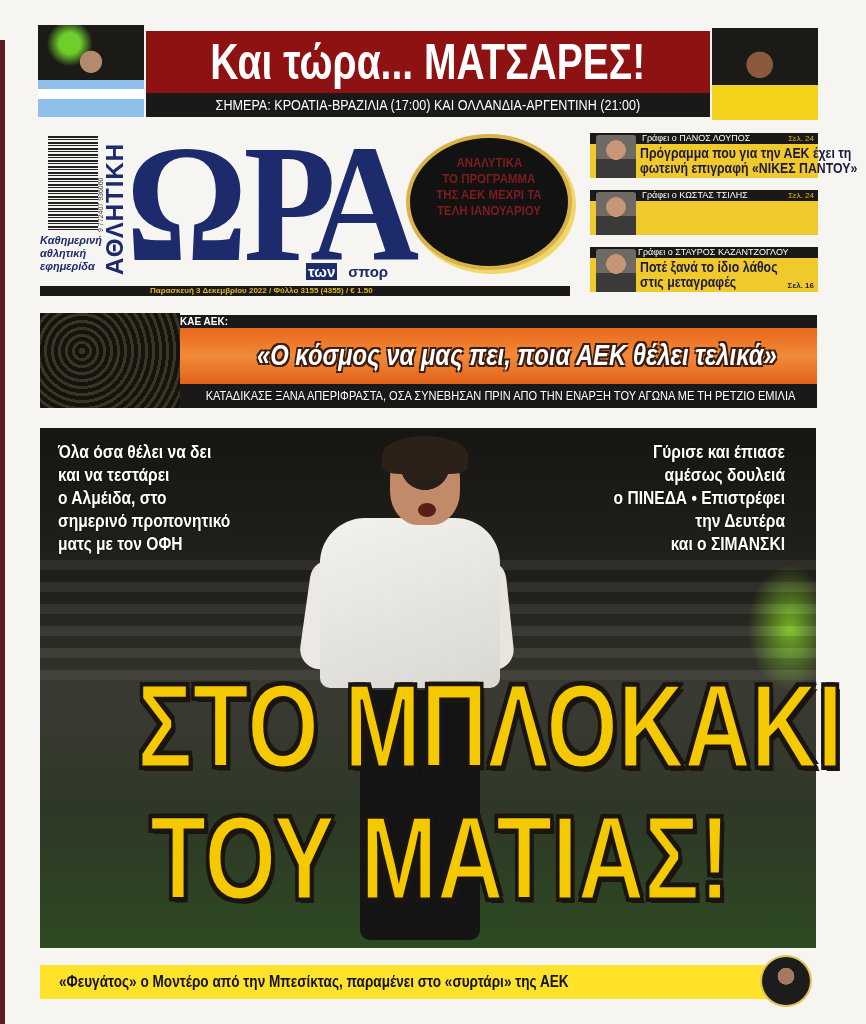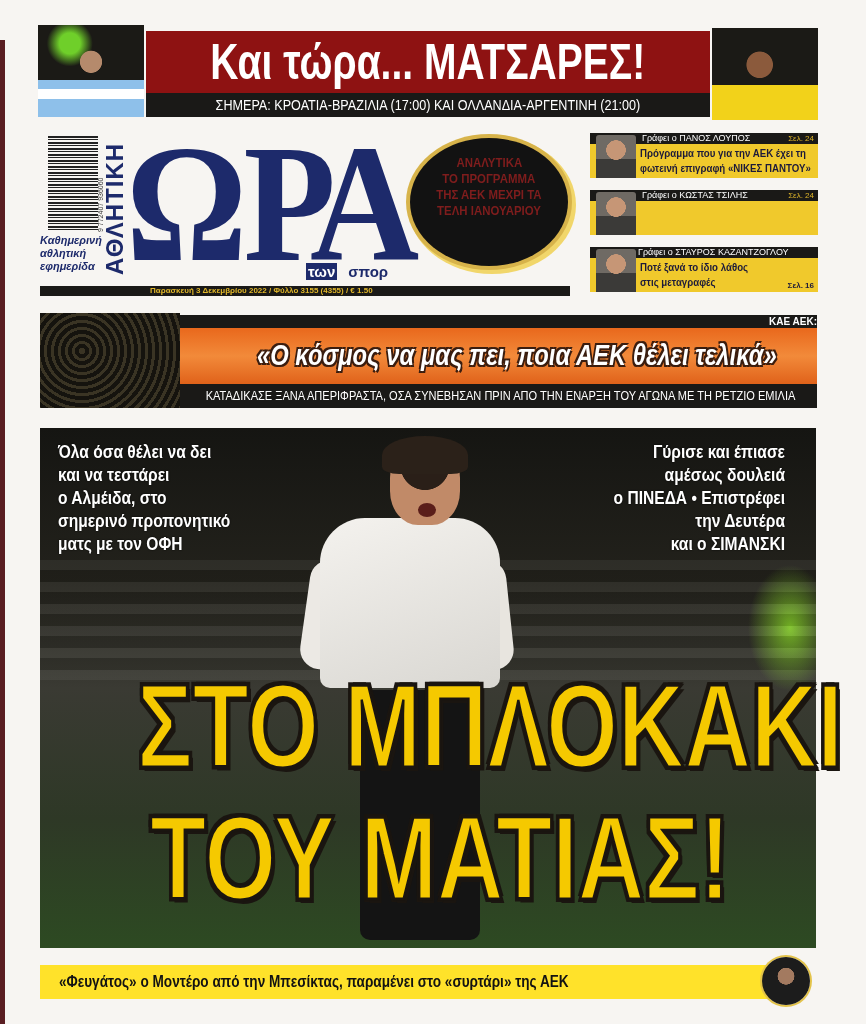--- a/index.html
+++ b/index.html
@@ -59,33 +59,33 @@
       font-weight: bold; font-size: 13px; line-height: 16px; }
     .promo-text span { display: inline-block; transform: scaleX(0.88); }
 
     
     .article { position: absolute; left: 590px; width: 228px; }
     .article .byline-bar { position: absolute; left: 0; top: 0; width: 228px; height: 11px; background: #1a1917;
       color: #fff; font-size: 9px; line-height: 11px; }
     .article .byline { position: absolute; left: 52px; top: 0; white-space: nowrap; }
     .article .page-ref { position: absolute; right: 4px; top: 0; color: #e0b62a; font-size: 8px; white-space: nowrap; }
     .article .body { position: absolute; left: 0; top: 11px; width: 228px; height: 34px; background: #f0c92c; }
-    .article .headline { position: absolute; left: 50px; top: 13px; width: 176px; font-size: 11px; line-height: 15px;
+    .article .headline { position: absolute; left: 50px; top: 13px; width: 176px; font-size: 14px; line-height: 15px;
       font-weight: bold; color: #1c1a3a; }
     .article .headline span { display: inline-block; transform: scaleX(0.88); transform-origin: left; white-space: nowrap; }
     .article .avatar { position: absolute; left: 6px; top: 2px; width: 40px; height: 43px; background: #6f6a64;
       border-radius: 3px 3px 0 0;
       background: radial-gradient(circle at 50% 35%, #c69676 0 28%, transparent 29%), linear-gradient(180deg, #6f6a64 0 55%, #3b3a38 55%); }
     .article .page-ref-bottom { position: absolute; right: 4px; top: 34px; color: #1c1a3a; font-size: 8px; font-weight: bold; }
 
     
     .fans-photo { left: 40px; top: 313px; width: 140px; height: 95px;
       background: repeating-radial-gradient(circle at 30% 40%, #3a3424 0 3px, #15130e 3px 7px), #15130e; }
     .aek-topbar { left: 180px; top: 315px; width: 637px; height: 13px; background: #1a1917; }
-    .aek-label { left: 180px; top: 315px; width: 637px; text-align: right; color: #fff; font-size: 10px;
+    .aek-label { left: 180px; top: 315px; width: 637px; text-align: left; color: #fff; font-size: 10px;
       line-height: 13px; font-weight: bold; }
     .aek-orange { left: 180px; top: 328px; width: 637px; height: 56px;
       background: linear-gradient(180deg, #e9681c 0%, #f28a3a 50%, #e0621a 100%); }
     .aek-quote { left: 180px; top: 330px; width: 637px; text-align: center; color: #fff;
       font-weight: bold; font-style: italic; font-size: 29px; line-height: 50px; white-space: nowrap;
       text-shadow: -2px -2px 0 #3a1d0f, 2px -2px 0 #3a1d0f, -2px 2px 0 #3a1d0f, 2px 2px 0 #3a1d0f; padding-left: 18px; }
     .aek-quote span { display: inline-block; transform: scaleX(0.82); }
     .aek-sub-bar { left: 180px; top: 384px; width: 637px; height: 24px; background: #1a1917; }
     .aek-sub { left: 180px; top: 384px; width: 637px; text-align: center; color: #fff; font-size: 12px;
       line-height: 24px; white-space: nowrap; }

